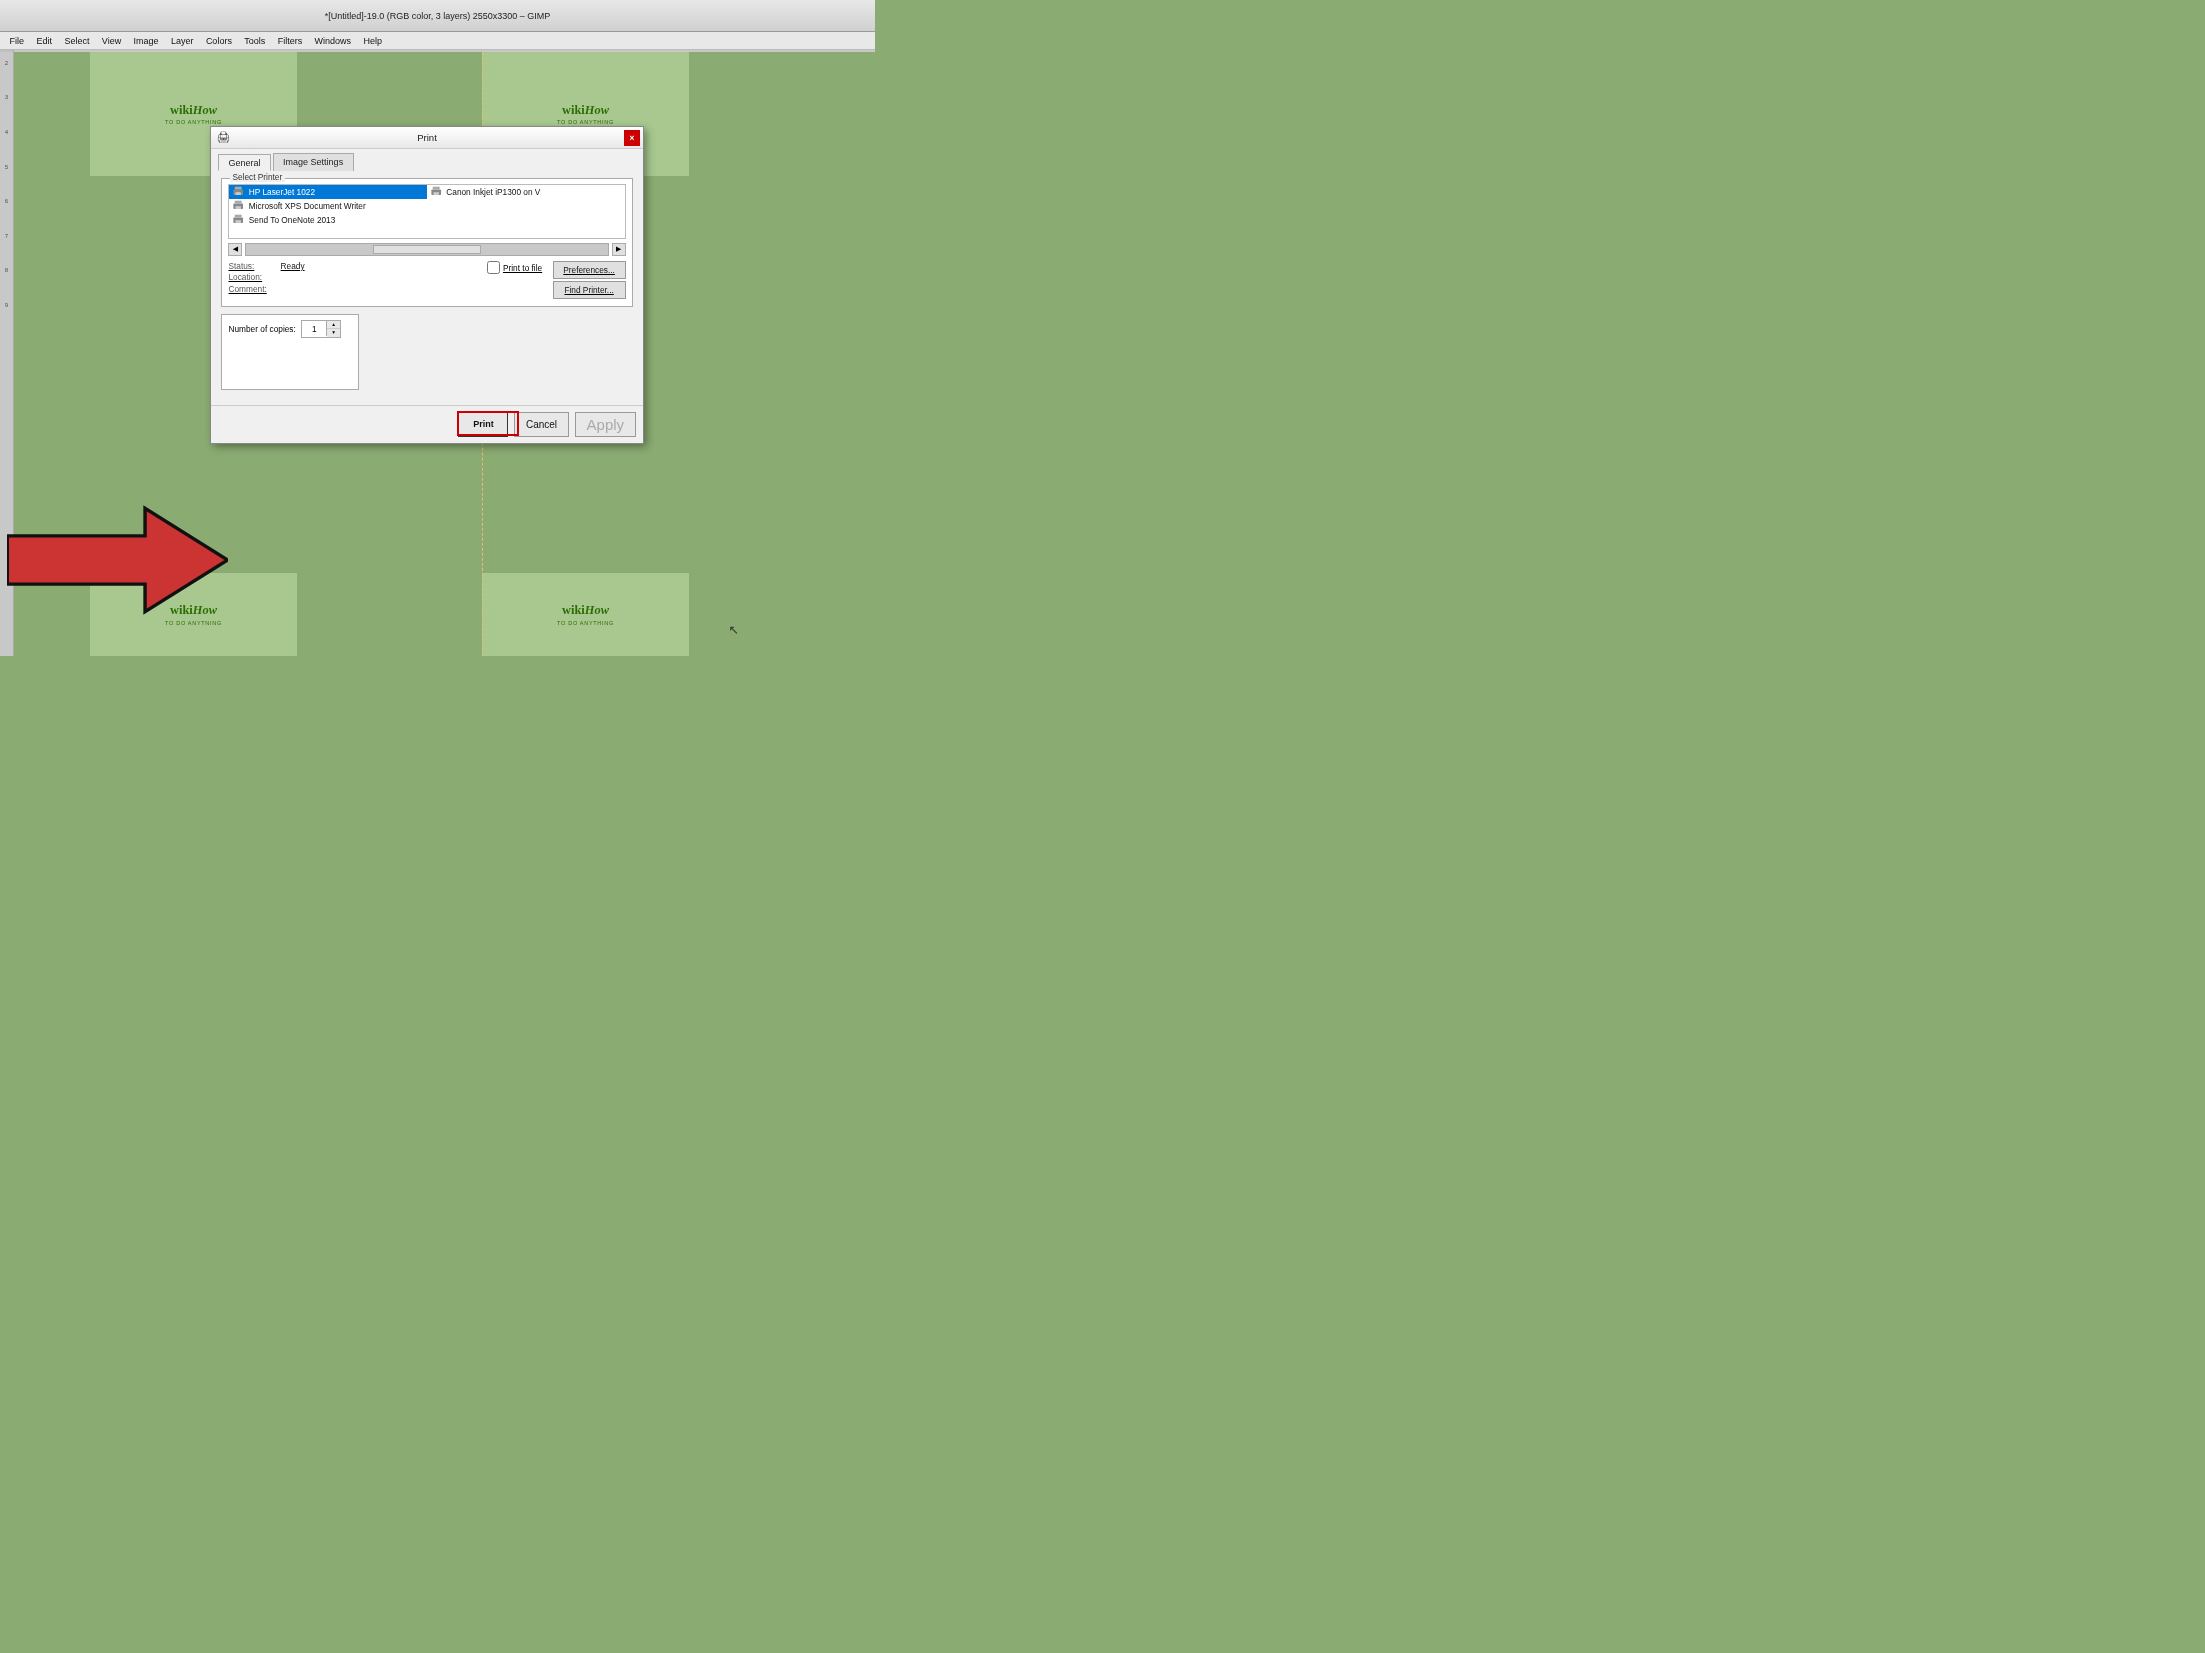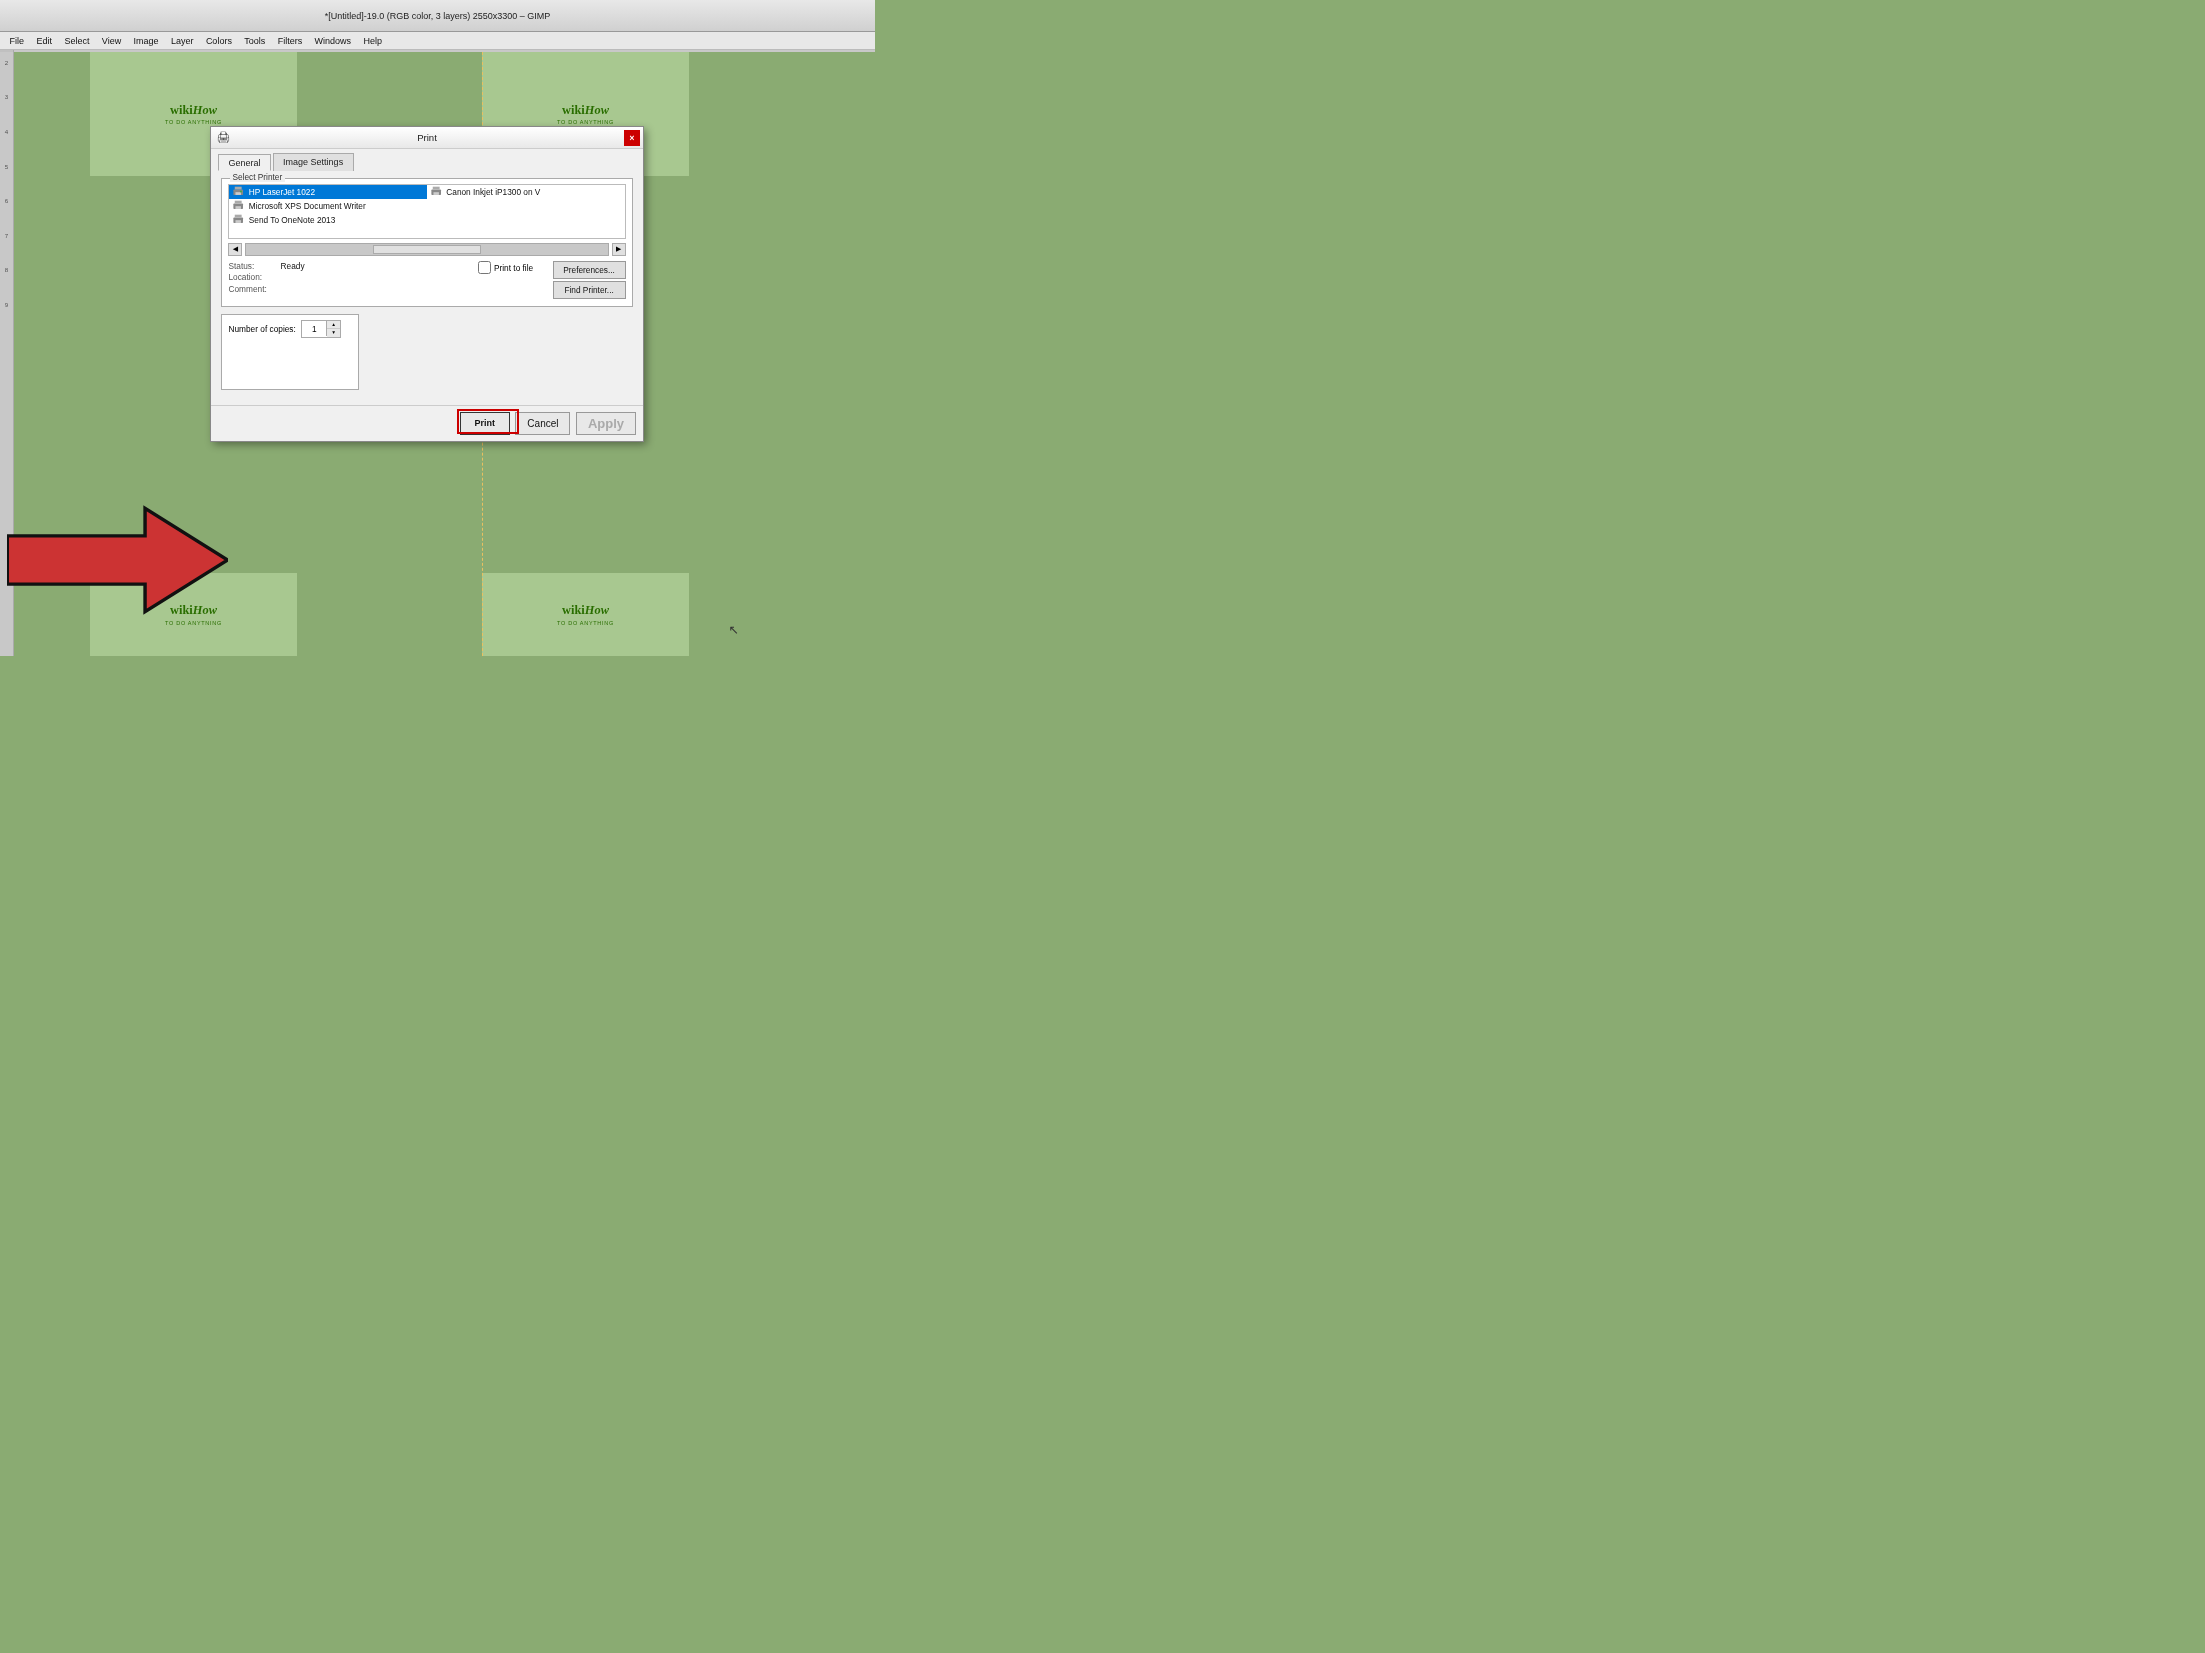--- a/index.html
+++ b/index.html
@@ -244,22 +244,23 @@
       top: 0.7px;
       width: 30%;
       height: 9.6px;
       background: #e0e0e0;
       border: 0.7px solid #aaa;
     }
 
     .printer-info {
       display: grid;
       grid-template-columns: 1fr auto auto;
-      gap: 14px;
+      gap: 5px;
       align-items: start;
+      text-decoration: underline;
     }
     .info-left { }
     .info-row {
       display: flex;
       gap: 4.1px;
       font-size: 8.3px;
       margin-bottom: 1.4px;
     }
     .info-label { color: #555; min-width: 48px; }
     .info-value { color: #111; }
@@ -399,23 +400,22 @@
       border: 0.7px solid #999;
       cursor: pointer;
       font-size: 10px;
       color: #111;
     }
     .btn-apply {
       padding: 3.4px 11px;
       background: #e8e8e8;
       border: 0.7px solid #999;
       cursor: pointer;
-      font-size: 13px;
+      font-size: 15px;
       color: #aaa;
-      font-weight: bold;
     }
 
     
     .wikihow-logo {
       font-size: 12.4px;
       font-weight: bold;
       color: #2a6e00;
       font-family: Georgia, serif;
     }
     .wikihow-logo .how {

